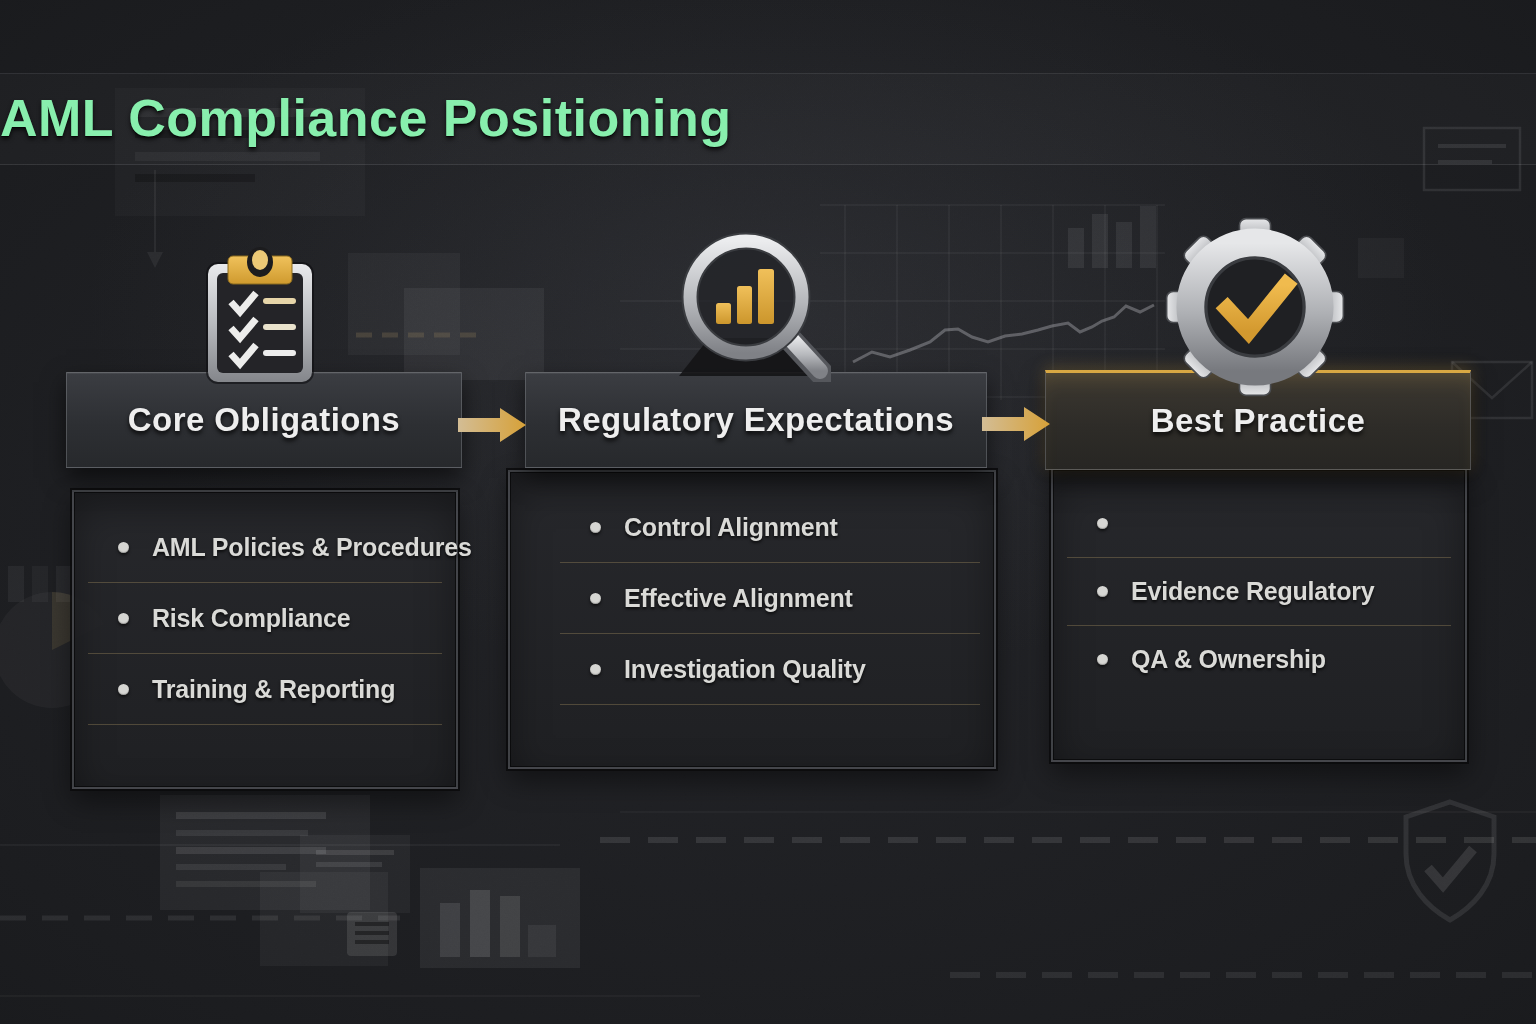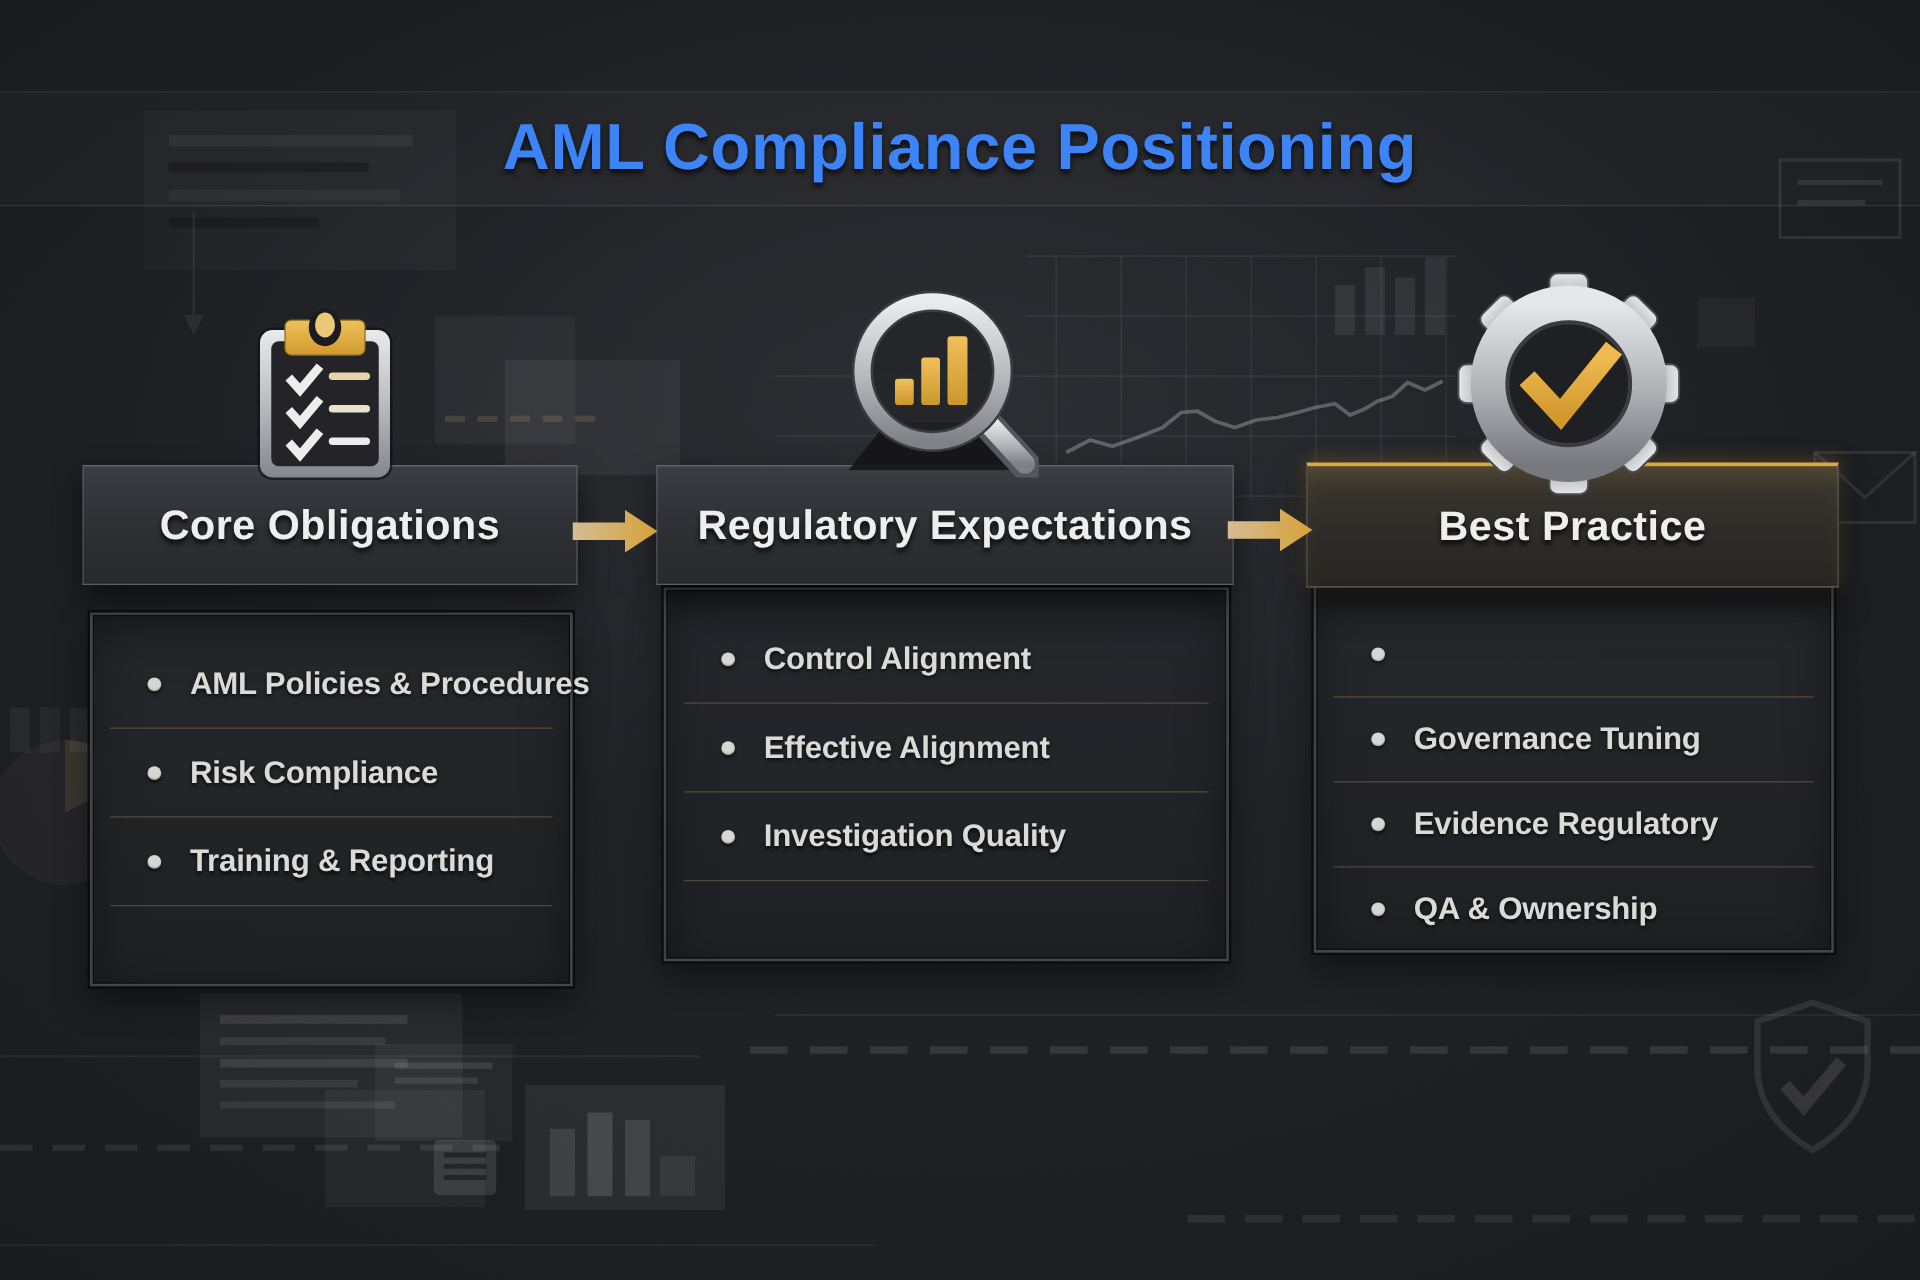--- a/index.html
+++ b/index.html
@@ -14,22 +14,22 @@
       radial-gradient(ellipse 1100px 600px at 50% 30%, rgba(72,74,80,.28), rgba(0,0,0,0) 62%),
       radial-gradient(ellipse 1700px 1100px at 50% 50%, #232428 0%, #1b1c1f 55%, #131416 100%);
   }
   .title-band{
     position:absolute;left:0;top:73px;width:1536px;height:90px;
     background:rgba(255,255,255,.02);
     border-top:1px solid rgba(220,222,228,.09);
     border-bottom:1px solid rgba(220,222,228,.11);
   }
   .page-title{
-    position:absolute;left:0;top:88px;width:1536px;text-align:center;
-    font-size:52px;font-weight:700;letter-spacing:.5px;color:#3b82f6;
+    position:absolute;left:0;top:88px;width:1536px;
+    font-size:52px;font-weight:700;letter-spacing:.5px;color:#86efac;
     text-shadow:0 3px 4px rgba(0,0,0,.75), 0 1px 0 rgba(0,0,0,.6);
   }
   .decor,.noise{position:absolute;inset:0;width:1536px;height:1024px;pointer-events:none;}
   .noise{mix-blend-mode:overlay;opacity:.75;}
 
   
   .col-header{
     position:absolute;height:94px;display:flex;align-items:center;justify-content:center;
     background:linear-gradient(180deg,#3b3d42 0%,#2d2f33 55%,#27292c 100%);
     border:1px solid rgba(160,164,170,.32);
@@ -54,21 +54,21 @@
   
   .col-body{
     position:absolute;
     background:linear-gradient(180deg,rgba(39,40,44,.97) 0%,rgba(31,32,35,.97) 100%);
     border:2px solid rgba(138,142,148,.30);
     box-shadow:0 0 0 2px rgba(10,10,12,.85), inset 0 0 0 1px rgba(0,0,0,.55),
                inset 0 14px 38px rgba(0,0,0,.38), 0 12px 26px rgba(0,0,0,.45);
     z-index:2;
   }
   .col1 .col-body{left:72px;top:470px;width:382px;height:295px;margin-top:20px;}
-  .col2 .col-body{left:531px;top:470px;width:448px;height:295px;}
+  .col2 .col-body{left:508px;top:470px;width:448px;height:295px;padding-left:36px;}
   .col3 .col-body{left:1051px;top:468px;width:412px;height:290px;}
 
   .col-body ul{list-style:none;margin:0;padding:20px 0 0 0;}
   .col-body li{
     display:flex;align-items:center;height:70px;margin:0 14px;
     border-bottom:1px solid rgba(193,164,108,.30);
   }
   .col3 .col-body li{height:67px;}
   .col3 .col-body li:last-child{border-bottom:none;}
   .bullet-dot{
@@ -335,24 +335,20 @@
   <div class="col-header">
     <span class="label">Best Practice</span>
   </div>
   <div class="col-body">
     <ul>
       <li>
           <span class="bullet-dot"></span>
         </li>
       <li>
           <span class="bullet-dot"></span>
-          <span class="item-label">Governance Tuning</span>
-        </li>
-      <li>
-          <span class="bullet-dot"></span>
           <span class="item-label">Evidence Regulatory</span>
         </li>
       <li>
           <span class="bullet-dot"></span>
           <span class="item-label">QA &amp; Ownership</span>
         </li>
     </ul>
   </div>
 </div>
 

